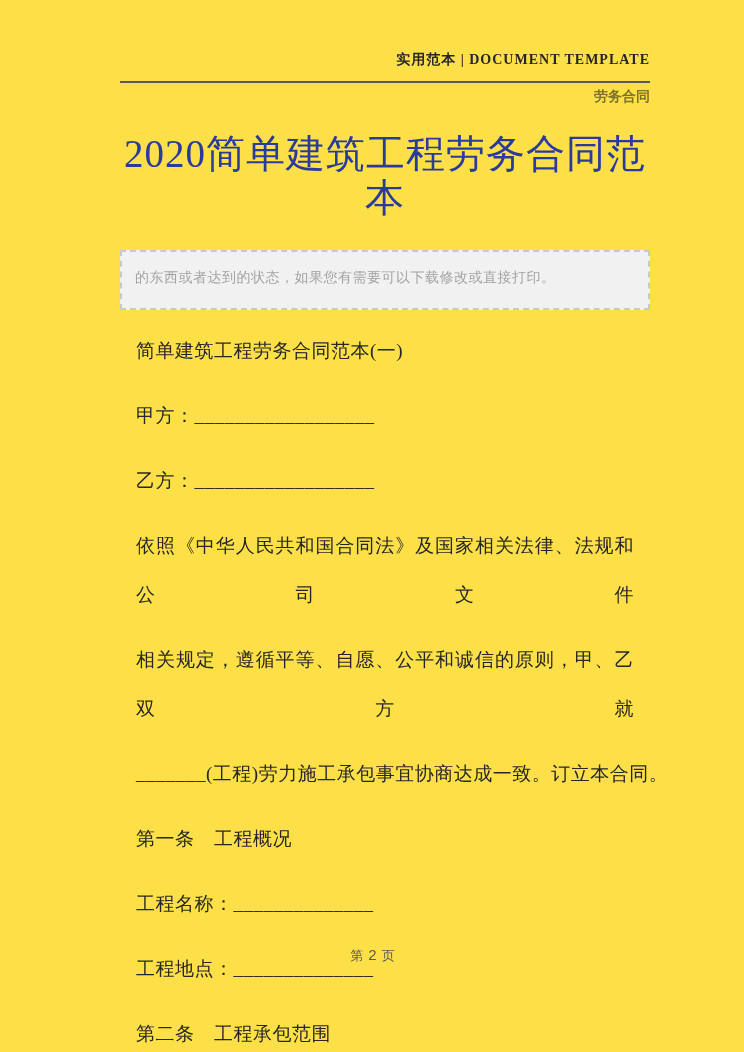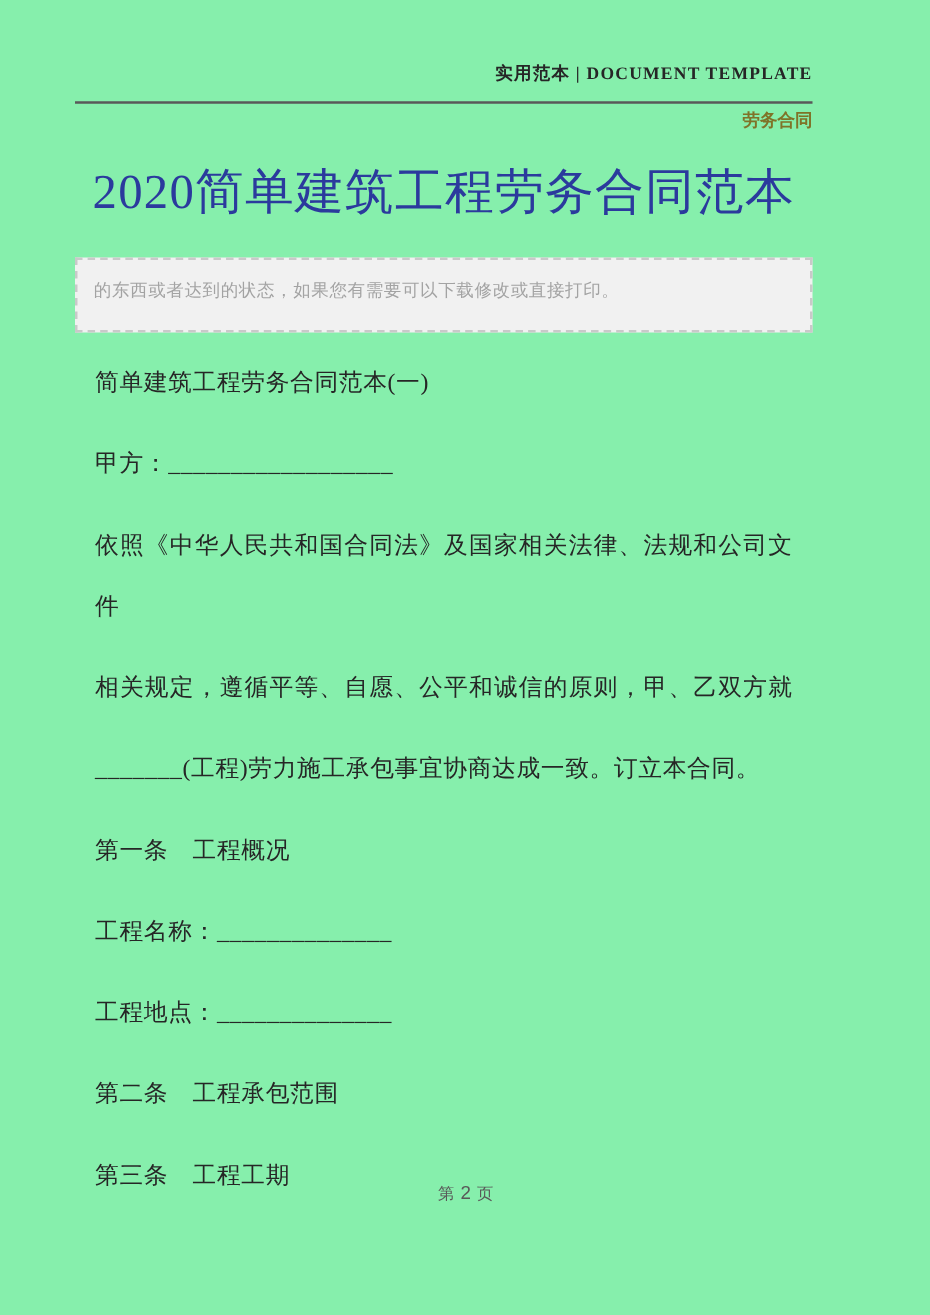--- a/index.html
+++ b/index.html
@@ -13,24 +13,24 @@
     --footer-text:#595959;
     --header-rule:#595959;
   }
   *{box-sizing:border-box;}
   html,body{margin:0;padding:0;background:#ffffff;}
   .page{
     position:relative;
     width:744px;
     height:1052px;
     margin:0 auto;
-    background:#86efac;
+    background:#fde047;
     font-family:"Liberation Serif","DejaVu Serif",serif;
     color:var(--body-text);
-    padding:50px 94px 0 60px;
+    padding:50px 94px 0 120px;
     overflow:hidden;
   }
   
   .doc-header{text-align:right;}
   .brand{
     display:block;
     font-size:14px;
     font-weight:bold;
     letter-spacing:1px;
     line-height:20px;
@@ -108,20 +108,21 @@
 
   <h1 class="doc-title">2020简单建筑工程劳务合同范本</h1>
 
   <div class="notice">
     <div class="notice-line">的东西或者达到的状态，如果您有需要可以下载修改或直接打印。</div>
   </div>
 
   <div class="doc-body">
     <p>简单建筑工程劳务合同范本(一)</p>
     <p>甲方：__________________</p>
+    <p>乙方：__________________</p>
     <p class="fill">依照《中华人民共和国合同法》及国家相关法律、法规和公司文件</p>
     <p class="fill">相关规定，遵循平等、自愿、公平和诚信的原则，甲、乙双方就</p>
     <p>_______(工程)劳力施工承包事宜协商达成一致。订立本合同。</p>
     <p>第一条　工程概况</p>
     <p>工程名称：______________</p>
     <p>工程地点：______________</p>
     <p>第二条　工程承包范围</p>
     <p>第三条　工程工期</p>
   </div>
 

